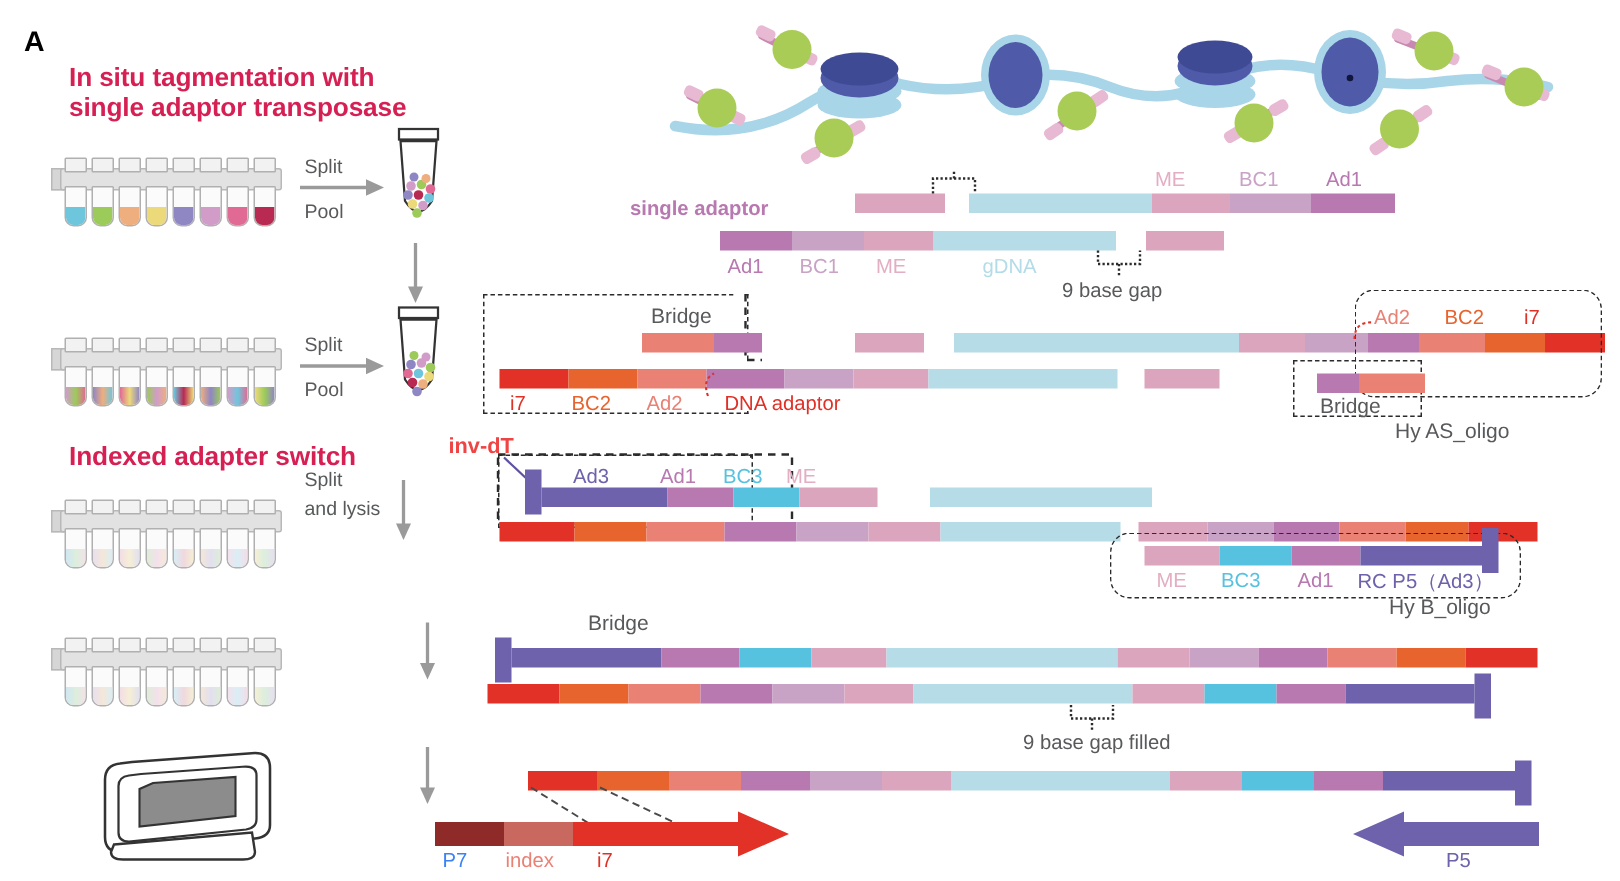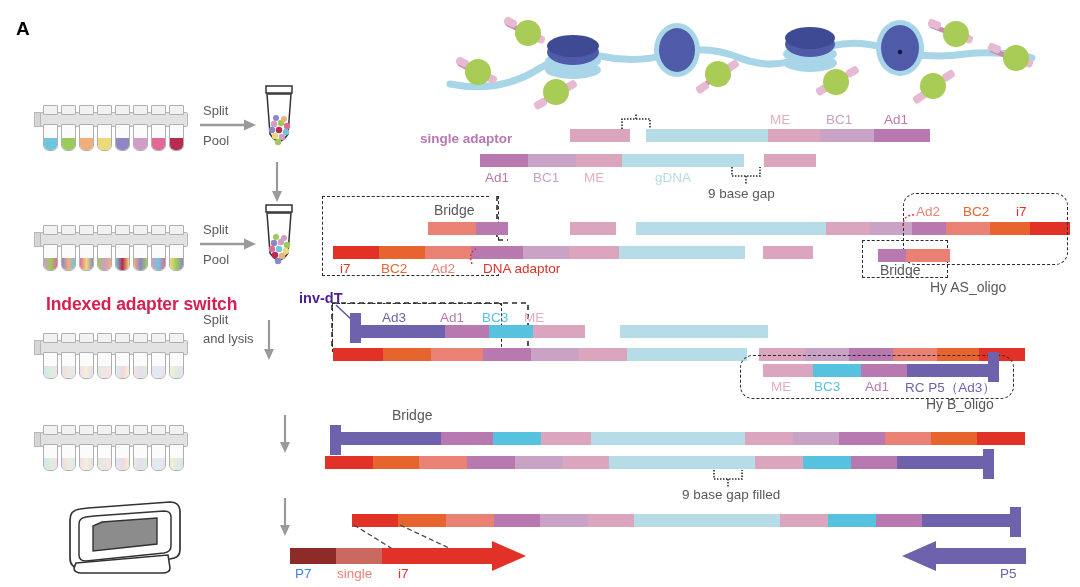--- a/index.html
+++ b/index.html
@@ -61,20 +61,22 @@
   .endcap{position:absolute;background:#6d62ab;}
   svg{display:block;overflow:visible;}
 </style>
 </head>
 <body>
 
 <div id="stage">
 
   <div class="abs panel-letter" style="left:16px;top:18px;">A</div>
 
+  <div class="abs step-title" style="left:46px;top:41px;width:300px;white-space:pre-line;">In situ tagmentation with
+single adaptor transposase</div>
 
 
   <div class="abs step-title" style="left:46px;top:294px;width:320px;white-space:pre-line;">Indexed adapter switch</div>
 
 
 
   <div class="strip" style="left:40px;top:102px;">
     <div class="strip-end"></div>
     <div class="strip-bar"></div>
     <div class="strip-cap" style="left:3px;"></div>  
@@ -457,21 +459,21 @@
   <div class="abs smalllab" style="left:880px;top:262px;font-size:14px;">Bridge</div>
 
   <div class="abs oligo-name" style="left:930px;top:279px;">Hy AS_oligo</div>
 
   <div class="dashbox" style="left:332px;top:303px;width:168px;height:47px;"></div>
   <div class="dashbox" style="left:500px;top:303px;width:0;height:0;"></div>
   <svg class="abs" style="left:332px;top:303px;" width="198" height="47">
     <path d="M0 0 L196 0 L196 46 L0 46 Z" fill="none" stroke="#2b2b2b" stroke-width="1.6" stroke-dasharray="5 4"></path>
   </svg>
 
-  <div class="abs bold-lab" style="left:299px;top:290px;color:#4c1d95;">inv-dT</div>
+  <div class="abs bold-lab" style="left:299px;top:290px;color:#ef4444;">inv-dT</div>
   <svg class="abs" style="left:336px;top:305px;" width="24" height="18">
     <line x1="0" y1="0" x2="16" y2="15" stroke="#5c52a3" stroke-width="1.5"></line>
   </svg>
 
   <div class="abs seg-lab purple" style="left:382px;top:310px;">Ad3</div>
   <div class="abs seg-lab dpurple" style="left:440px;top:310px;">Ad1</div>
   <div class="abs seg-lab cyan" style="left:482px;top:310px;">BC3</div>
   <div class="abs seg-lab pink" style="left:524px;top:310px;">ME</div>
 
   <div class="endcap" style="left:350px;top:313px;width:11px;height:30px;"></div>
@@ -575,24 +577,24 @@
 
   <div class="bar c-p7" style="left:290px;top:548px;width:46px;height:16px;"></div>
   <div class="bar c-index" style="left:336px;top:548px;width:46px;height:16px;"></div>
   <div class="bar c-i7" style="left:382px;top:548px;width:52px;height:16px;"></div>
   <svg class="abs" style="left:430px;top:541px;" width="112" height="30">
     <rect x="0" y="7" width="72" height="16" fill="#e23127"></rect>
     <polygon points="62,0 96,15 62,30 62,22 72,22 72,8 62,8" fill="#e23127"></polygon>
   </svg>
 
   <div class="abs seg-lab darkred" style="left:295px;top:566px;">P7</div>
-  <div class="abs seg-lab salmon" style="left:337px;top:566px;">single</div>
+  <div class="abs seg-lab salmon" style="left:337px;top:566px;">index</div>
   <div class="abs seg-lab red" style="left:398px;top:566px;">i7</div>
 
   <svg class="abs" style="left:818px;top:541px;" width="212" height="30">
     <rect x="108" y="7" width="100" height="16" fill="#6d62ab"></rect>
     <polygon points="118,0 118,8 108,8 108,22 118,22 118,30 84,15" fill="#6d62ab"></polygon>
     <rect x="84" y="7" width="34" height="16" fill="#6d62ab" opacity="0"></rect>
     <line x1="96" y1="15" x2="208" y2="15" stroke="#6d62ab" stroke-width="0"></line>
   </svg>
-  <div class="abs seg-lab purple" style="left:1000px;top:566px;">P5</div>
+  <div class="abs seg-lab purple" style="left:964px;top:566px;">P5</div>
 
 </div>
 
 </body></html>

